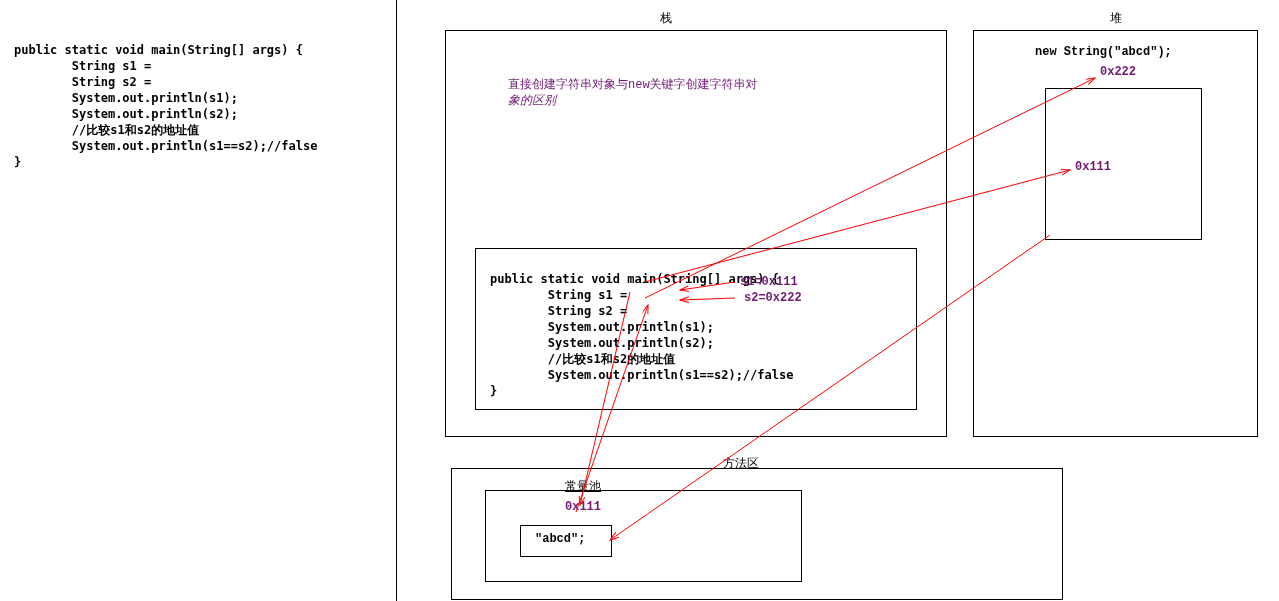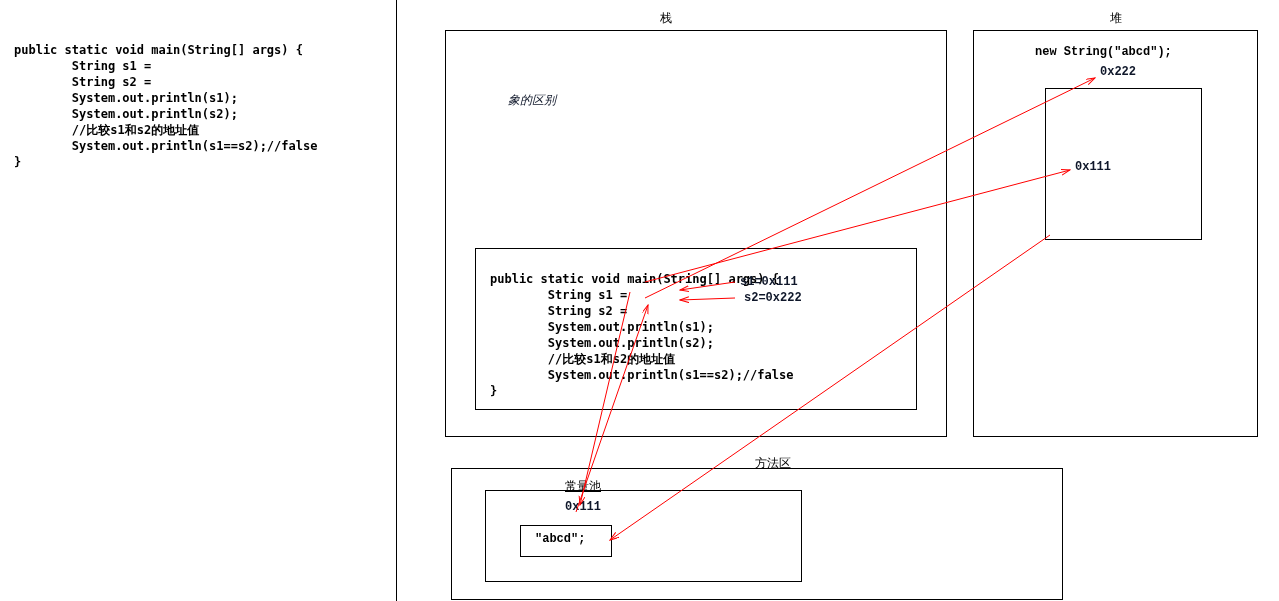--- a/index.html
+++ b/index.html
@@ -1,21 +1,21 @@
 <!DOCTYPE html>
 <html><head>
 <meta charset="utf-8">
 <style>
   html,body{margin:0;padding:0;background:#fff;font-family:"Consolas","Courier New",monospace;font-size:12px;color:#000;}
   .page{position:relative;width:1279px;height:601px;}
   .vline{position:absolute;left:396px;top:0;width:0;height:601px;border-left:1px solid #000;}
   .code-left{position:absolute;left:14px;top:30px;white-space:pre;line-height:16px;font-weight:bold;}
   .label{position:absolute;}
   .box{position:absolute;border:1px solid #000;}
-  .red{color:#0f172a;}
+  .red{color:#701a75;}
   .code-stack{position:absolute;white-space:pre;line-height:16px;font-weight:bold;}
   .small-box-text{position:absolute;font-weight:bold;}
   .addr{position:absolute;font-weight:bold;}
   svg.arrows{position:absolute;left:0;top:0;}
 </style>
 </head>
 <body>
 
 <div class="page">
 
@@ -25,23 +25,24 @@
         String s1 =
         String s2 =
         System.out.println(s1);
         System.out.println(s2);
         //比较s1和s2的地址值
         System.out.println(s1==s2);//false
 }</pre>
 
   <div class="label" style="left:660px;top:10px;">栈</div>
   <div class="label" style="left:1110px;top:10px;">堆</div>
-  <div class="label" style="left:755px;top:455px;font-family:Liberation Mono, monospace;">方法区</div>
+  <div class="label" style="left:723px;top:455px;font-family:Liberation Mono, monospace;">方法区</div>
   <div class="label" style="left:565px;top:478px;text-decoration:underline;">常量池</div>
 
+  <div class="label red" style="left:508px;top:76px;font-weight:normal;">直接创建字符串对象与new关键字创建字符串对</div>
   <div class="label red" style="left:508px;top:92px;font-weight:normal;font-style:italic;">象的区别</div>
 
   <div class="box" style="left:445px;top:30px;width:500px;height:405px;"></div>
 
   <div class="box" style="left:475px;top:248px;width:440px;height:160px;"></div>
 
   <pre class="code-stack" style="left:490px;top:259px;">public static void main(String[] args) {
         String s1 =
         String s2 =
         System.out.println(s1);

